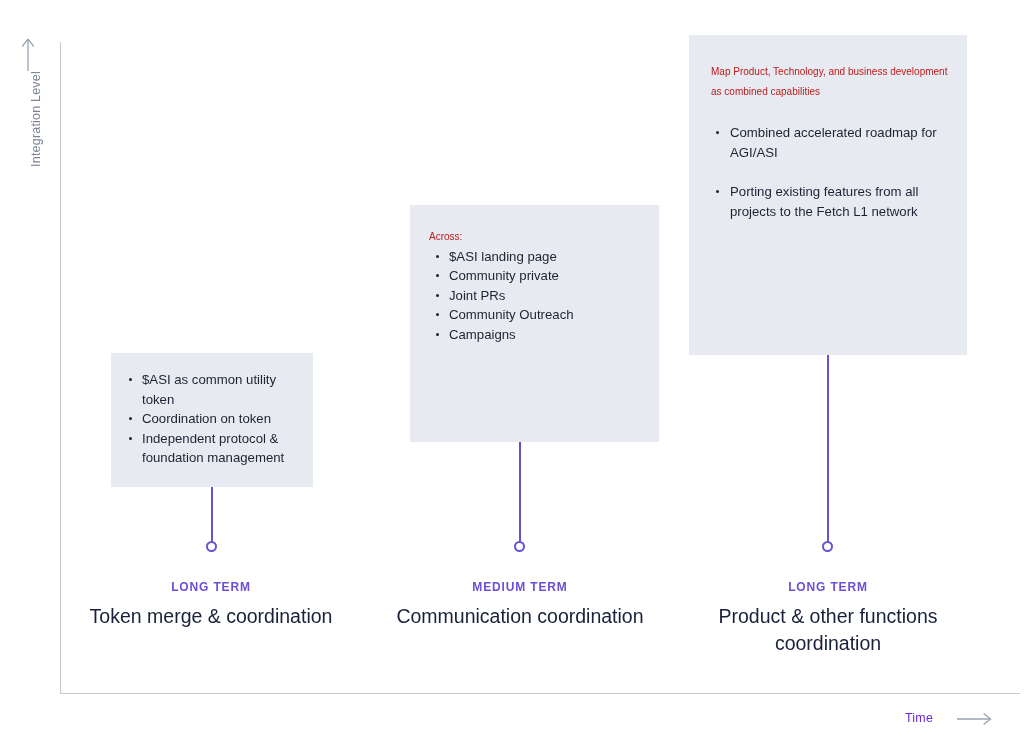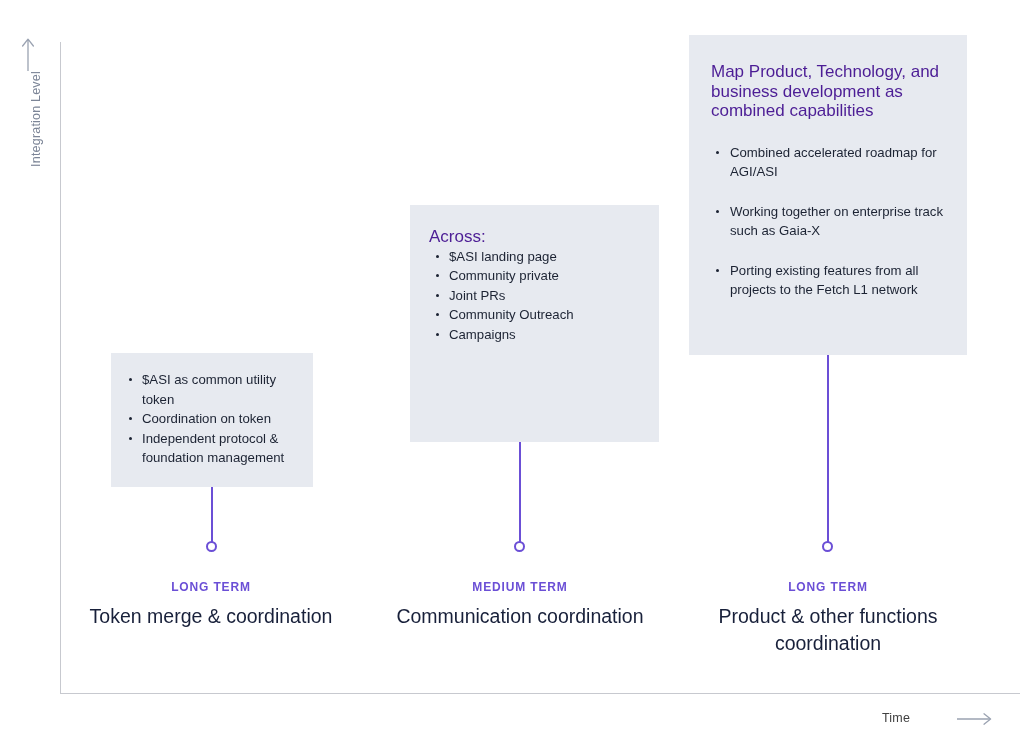--- a/index.html
+++ b/index.html
@@ -53,47 +53,47 @@
   }
   .axis-y-arrow {
     position: absolute;
     left: 21px;
     top: 36px;
     width: 14px;
     height: 36px;
   }
   .axis-x-label {
     position: absolute;
-    left: 882px;
+    left: 905px;
     top: 711px;
     font-size: 12.5px;
     letter-spacing: .2px;
-    color: #404040;
+    color: #6d28d9;
     white-space: nowrap;
   }
   .axis-x-arrow {
     position: absolute;
     left: 956px;
     top: 712px;
     width: 38px;
     height: 14px;
   }
 
   
   .card {
     position: absolute;
     background: #e7eaf0;
     box-sizing: border-box;
     color: #1c2333;
   }
   .card-intro {
-    font-size: 17px;
+    font-size: 10px;
     line-height: 19.5px;
     margin: 0;
-    color: #4c1d95;
+    color: #b91c1c;
   }
   .card-list {
     list-style: none;
     margin: 0;
     padding: 0;
   }
   .card-list li {
     position: relative;
     padding-left: 15px;
     font-size: 13.2px;
@@ -228,21 +228,20 @@
   <div class="marker" id="marker-medium"></div>
   <div class="caption" id="caption-medium">
     <div class="caption-term">MEDIUM TERM</div>
     <div class="caption-title">Communication coordination</div>
   </div>
 
   <div class="card" id="card-long">
     <p class="card-intro">Map Product, Technology, and business development as combined capabilities</p>
     <ul class="card-list">
       <li>Combined accelerated roadmap for AGI/ASI</li>
-      <li>Working together on enterprise track such as Gaia-X</li>
       <li>Porting existing features from all projects to the Fetch L1 network</li>
     </ul>
   </div>
   <div class="stem" id="stem-long"></div>
   <div class="marker" id="marker-long"></div>
   <div class="caption" id="caption-long">
     <div class="caption-term">LONG TERM</div>
     <div class="caption-title">Product &amp; other functions coordination</div>
   </div>
 

